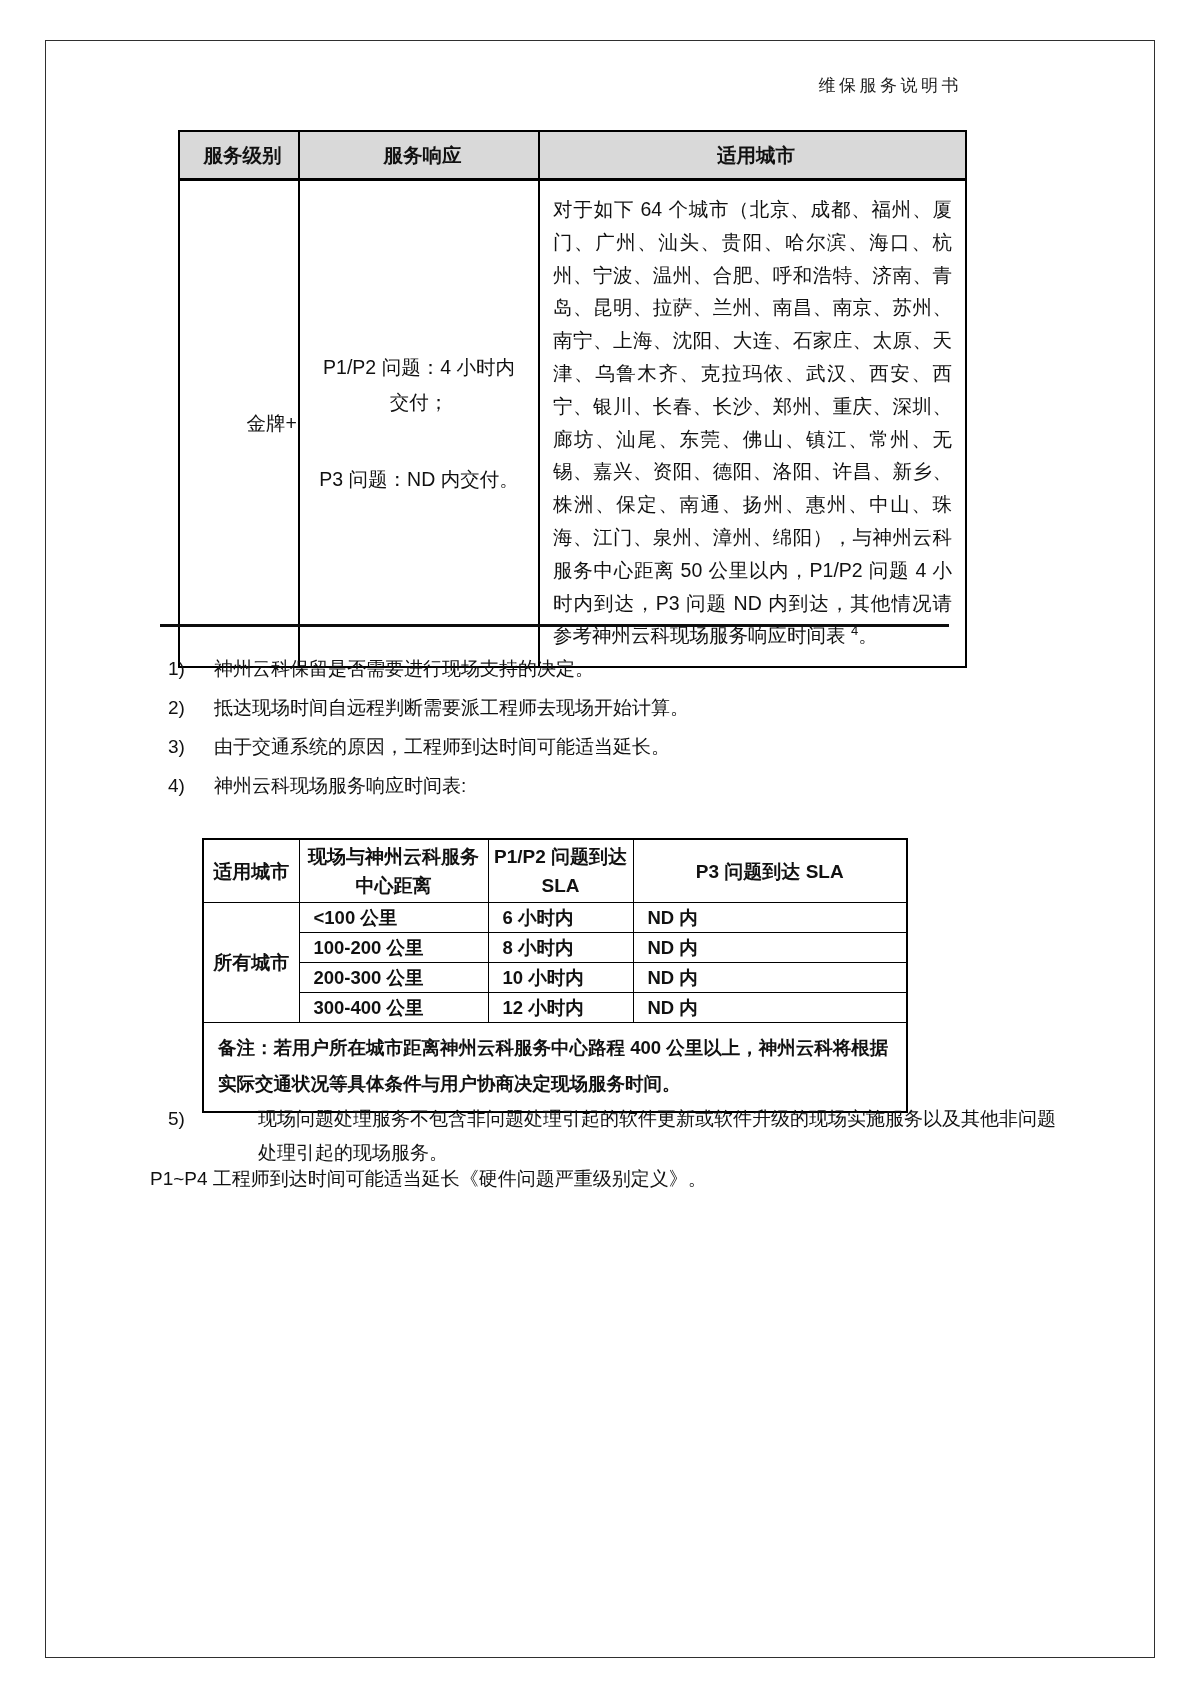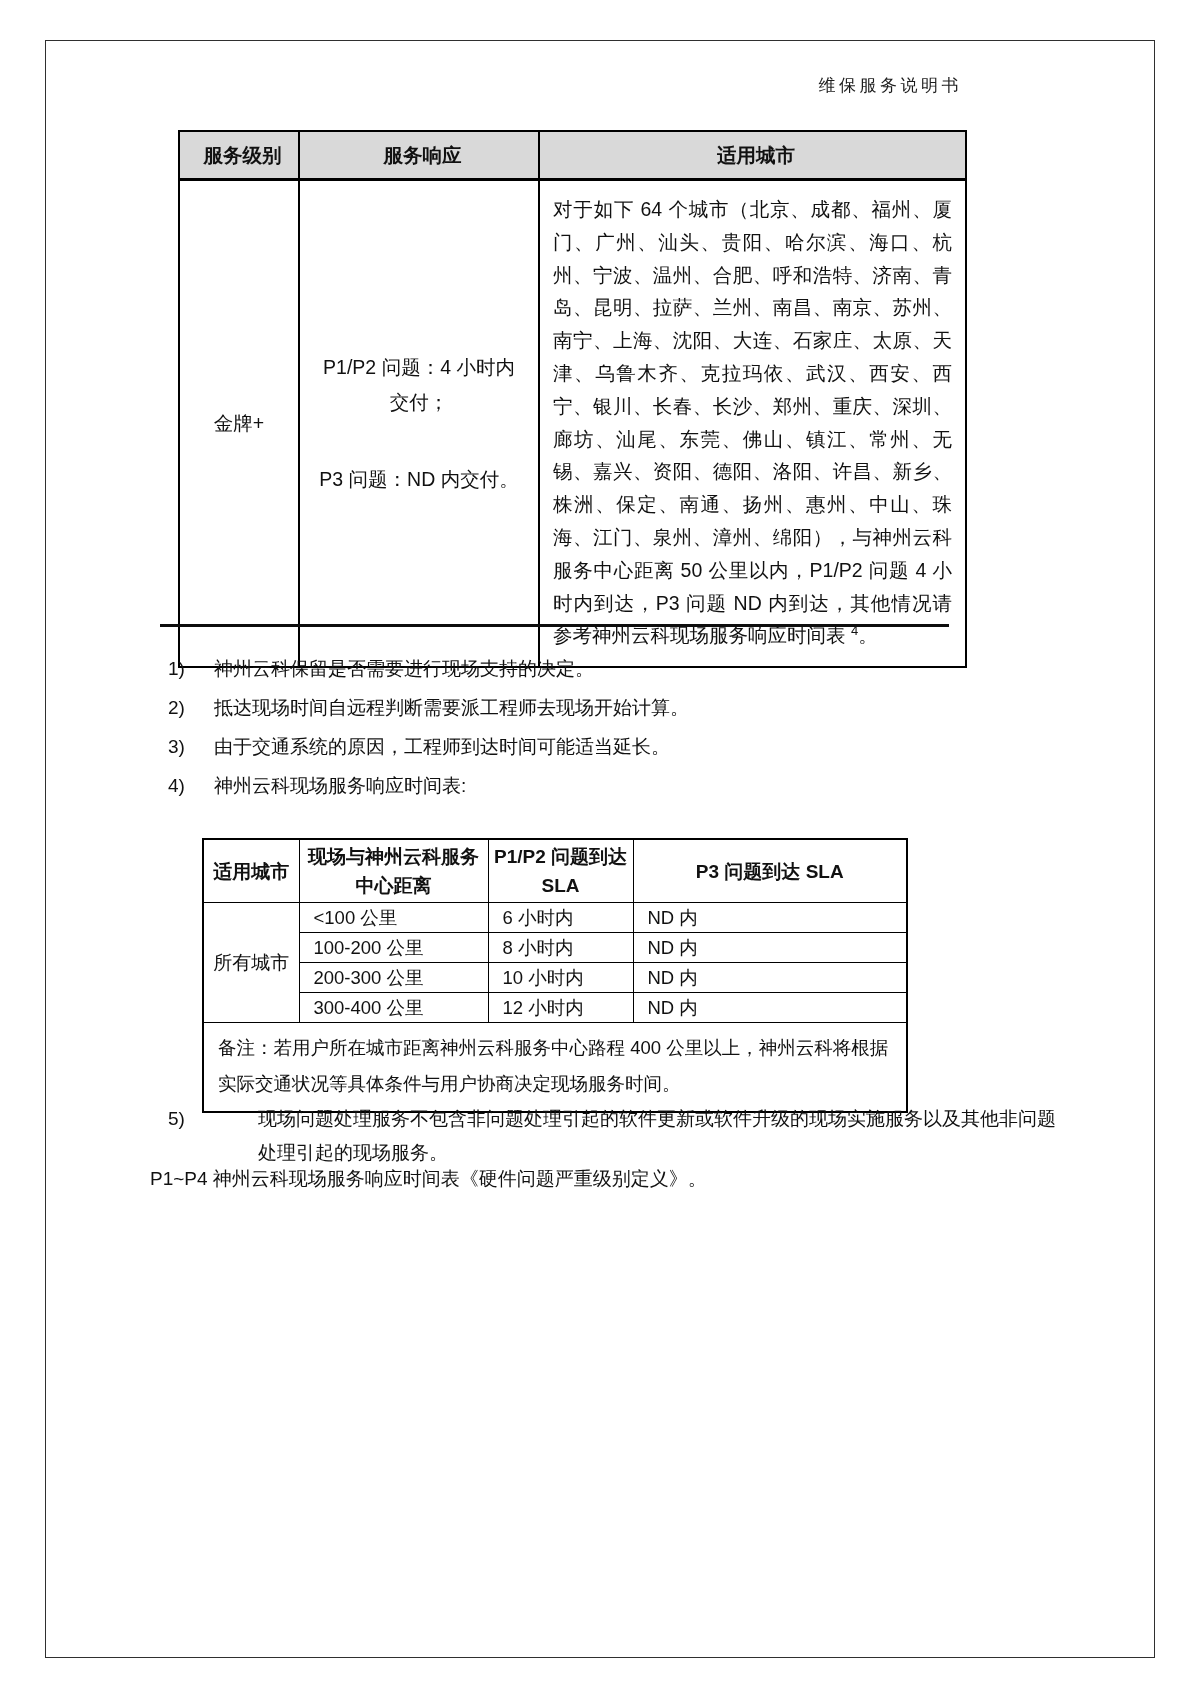--- a/index.html
+++ b/index.html
@@ -10,40 +10,40 @@
   .frame{position:absolute;left:45px;top:40px;width:1108px;height:1616px;border:1px solid #2f2f2f;}
   .doc-title{position:absolute;top:74px;right:238px;font-family:"Liberation Serif","DejaVu Serif",serif;
     font-size:17px;letter-spacing:3.5px;color:#1c1c1c;white-space:nowrap;}
 
   
   .t1-wrap{position:absolute;left:178px;top:130px;width:787px;}
   table{border-collapse:collapse;table-layout:fixed;width:100%;}
   .t1 th,.t1 td{border:2px solid #000;}
   .t1 thead th{height:44px;background:#d9d9d9;font-weight:bold;font-size:19.5px;border-bottom:3px solid #000;padding-left:8px;}
   .t1 td{vertical-align:middle;}
-  .t1 .cell-level{text-align:center;font-size:19.5px;}
+  .t1 .cell-level{text-align:right;font-size:19.5px;}
   .t1 .cell-resp{text-align:center;font-size:19.5px;line-height:35px;padding:6px 18px;}
   .t1 .cell-resp p{margin:0;text-align:center;}
   .t1 .cell-resp p + p{margin-top:42px;}
   .t1 .cell-cities{font-size:19.5px;line-height:32.8px;padding:12px 13px 14px 13px;text-align:justify;vertical-align:top;height:395px;}
   .t1 .cell-cities sup{font-size:13px;vertical-align:super;line-height:0;}
 
   
   .divider{position:absolute;left:160px;top:624px;width:789px;height:3px;background:#0d0d0d;}
 
   
   .notes{position:absolute;left:168px;top:643px;width:940px;font-size:19px;}
   .notes .notes-title{font-weight:bold;line-height:27px;}
   .note-item{display:flex;margin-top:12px;line-height:27px;}
   .note-item .num{width:46px;flex:0 0 46px;}
   .note-item .txt{flex:1;}
 
   
   .t2-wrap{position:absolute;left:202px;top:838px;width:704px;}
-  .t2 th,.t2 td{border:1.8px solid #000;}
+  .t2 th,.t2 td{border:1.8px solid #000;font-weight:bold;}
   .t2{border:2px solid #000;}
   .t2 thead th{font-weight:bold;font-size:19px;text-align:center;line-height:29px;padding:2px 4px;height:58px;}
   .t2 td{font-size:18.5px;height:29px;padding:0 0 0 14px;vertical-align:middle;text-align:left;}
   .t2 .cell-scope{text-align:center;padding:0;font-size:19px;}
   .t2 .cell-remark{line-height:36px;padding:7px 14px 9px 14px;height:auto;}
 
   
   .item5{position:absolute;left:168px;top:1102px;width:892px;display:flex;font-size:19px;line-height:34px;}
   .item5 .num{width:46px;flex:0 0 46px;}
   .item5 .txt{flex:1;margin-left:44px;}
@@ -155,16 +155,16 @@
         </tr>
       </tbody>
     </table>
   </div>
 
   <div class="item5">
     <span class="num">5)</span>
     <span class="txt">现场问题处理服务不包含非问题处理引起的软件更新或软件升级的现场实施服务以及其他非问题处理引起的现场服务。</span>
   </div>
 
-  <div class="closing">P1~P4 神州云科现场服务响应时间表《硬件问题严重级别定义》。</div>
+  <div class="closing">P1~P4 工程师到达时间可能适当延长《硬件问题严重级别定义》。</div>
 
 
 </div>
 
 </body></html>

